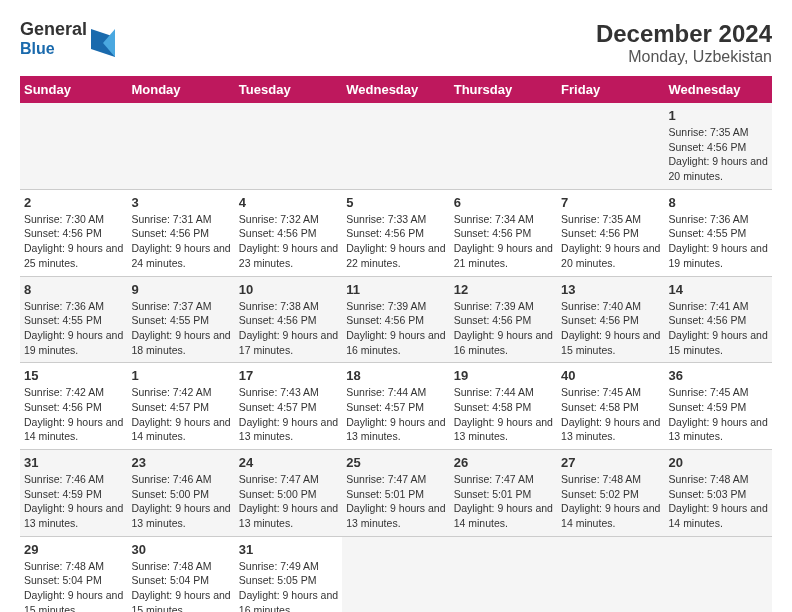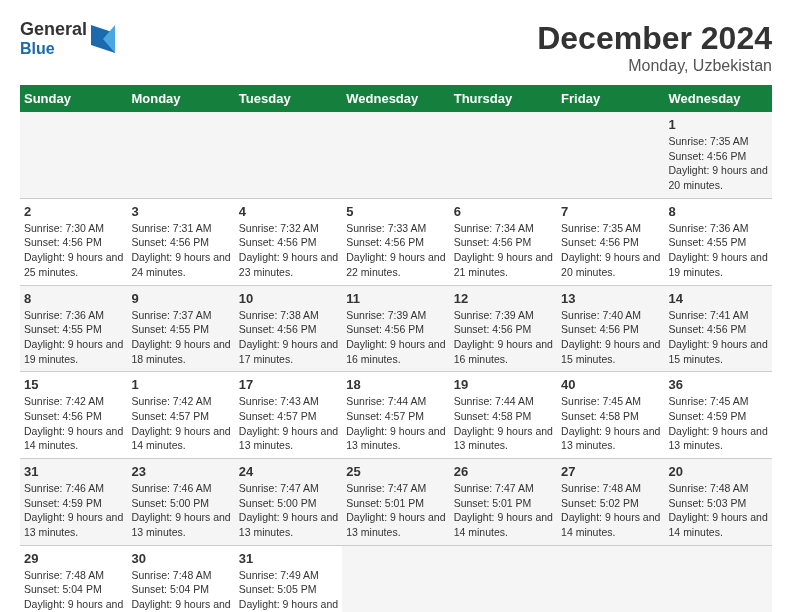--- a/index.html
+++ b/index.html
@@ -11,21 +11,21 @@
       padding: 20px;
     }
     .header {
       display: flex;
       justify-content: space-between;
       align-items: flex-start;
       margin-bottom: 10px;
     }
     .logo {
       display: flex;
-      align-items: center;
+      align-items: flex-end;
     }
     .logo-text {
       display: flex;
       flex-direction: column;
       line-height: 1.1;
     }
     .logo-general {
       font-size: 18px;
       font-weight: bold;
       color: #333;
@@ -37,35 +37,35 @@
     }
     .logo-icon {
       width: 24px;
       height: 28px;
       margin-left: 4px;
     }
     .title-section {
       text-align: right;
     }
     .month-title {
-      font-size: 32px;
+      font-size: 24px;
       font-weight: bold;
       color: #333;
     }
     .location {
       font-size: 16px;
       color: #555;
     }
     table {
       width: 100%;
       border-collapse: collapse;
       font-size: 10.5px;
     }
     thead tr th {
-      background-color: #15803d;
+      background-color: #be185d;
       color: #fff;
       padding: 6px 4px;
       text-align: left;
       font-size: 13px;
       font-weight: bold;
     }
     tbody tr {
       border-bottom: 1px solid #ccc;
     }
     tbody tr:nth-child(odd) {

